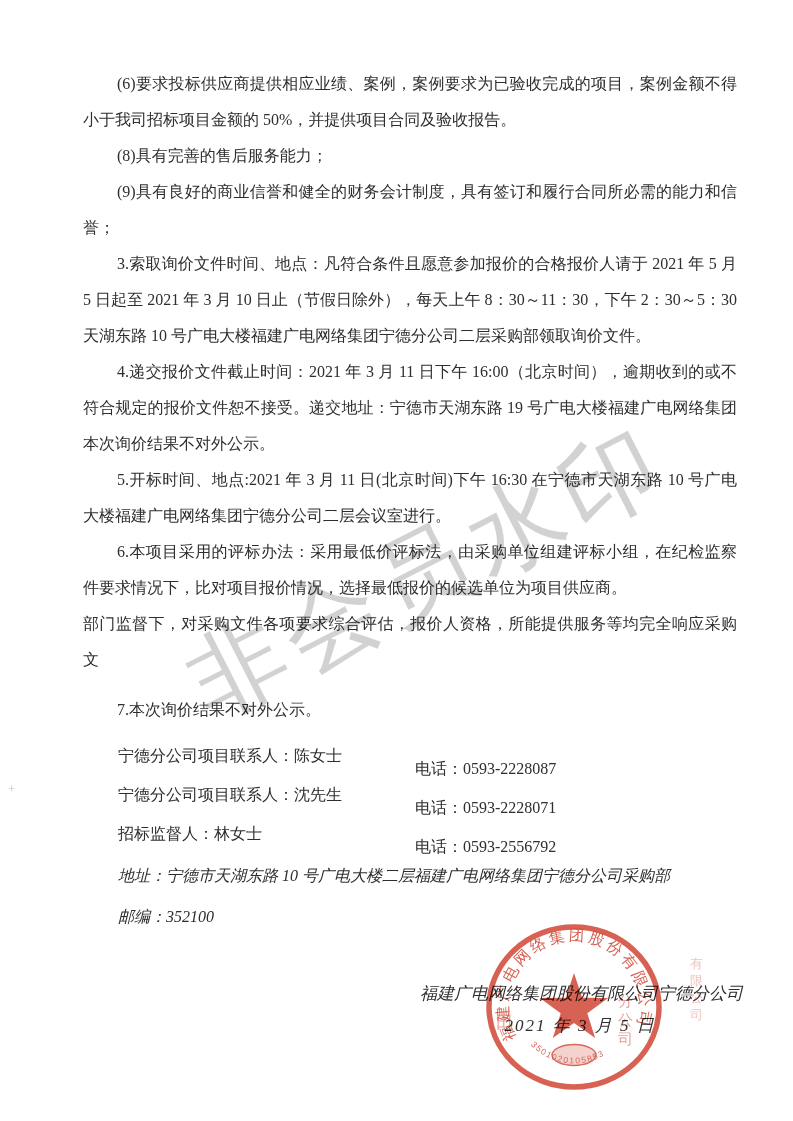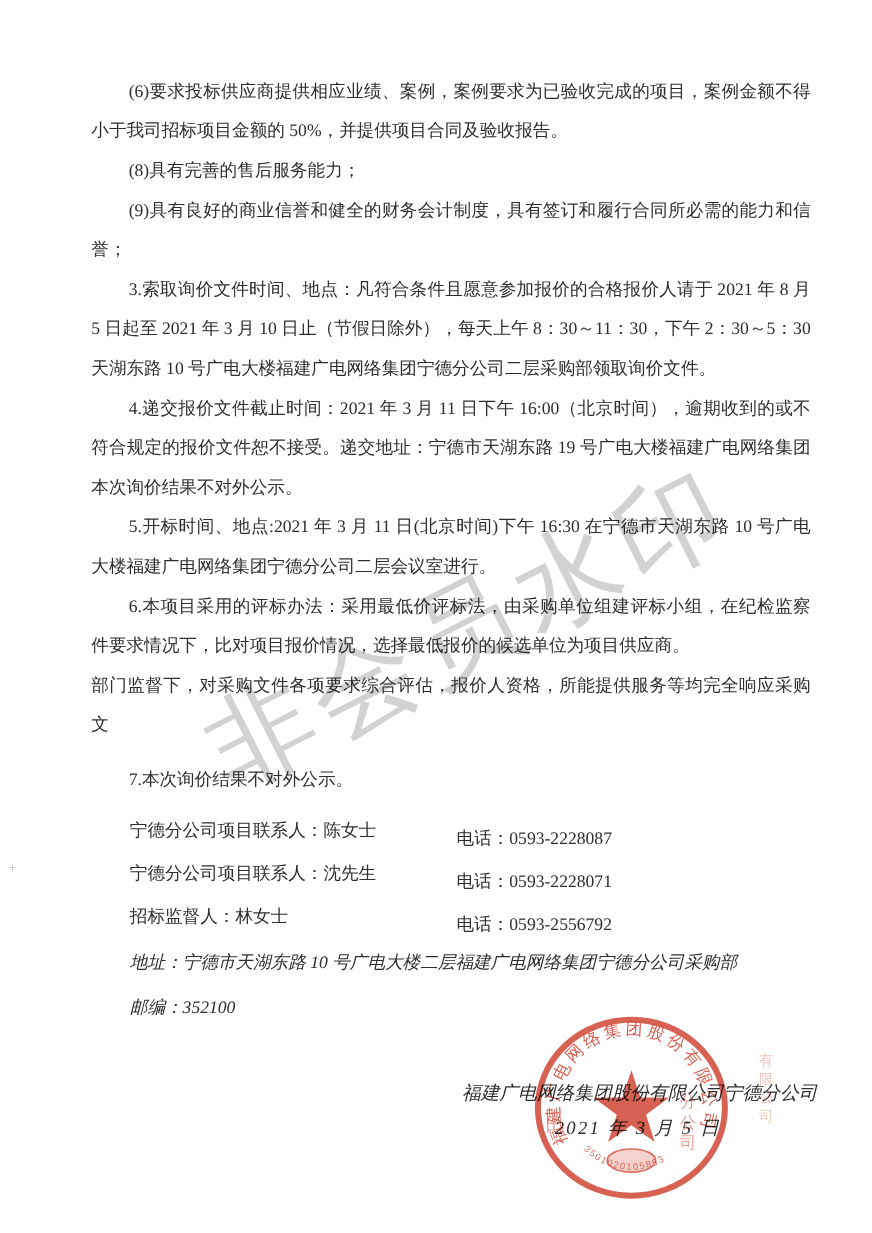--- a/index.html
+++ b/index.html
@@ -12,21 +12,21 @@
   
   .content { position:absolute; left:63px; top:66px; width:674px; font-size:16px; line-height:36px; z-index:2; }
   .para { margin:0; }
   .para.space-before { margin-top:14px; }
   .tline { text-align:justify; text-justify:inter-character;margin-left:20px; }
   .tline.fill { text-align-last:justify; }
   .tline.first { text-indent:34px; }
   
   .contacts { margin-top:8px; }
   .contact-row { position:relative; padding-left:55px; height:39px; line-height:39px; }
-  .contact-phone { position:absolute; left:352px; top:7px; }
+  .contact-phone { position:absolute; left:352px; top:13px; }
   .addr-line { padding-left:55px; line-height:37px; margin-top:4px;font-style:italic; }
   
   .watermark {
     position:absolute; left:195px; top:640px; height:100px; line-height:100px;
     font-family:"Liberation Sans","DejaVu Sans",sans-serif;
     font-size:96px; letter-spacing:8px; white-space:nowrap;
     color:#c7c7c7; opacity:.8; mix-blend-mode:multiply;
     transform:rotate(-27deg); transform-origin:0 50%;
     z-index:3; pointer-events:none;
   }
@@ -53,21 +53,21 @@
           <div class="tline">小于我司招标项目金额的 50%，并提供项目合同及验收报告。</div>
         </div>
         <div class="para">
           <div class="tline first">(8)具有完善的售后服务能力；</div>
         </div>
         <div class="para">
           <div class="tline first fill">(9)具有良好的商业信誉和健全的财务会计制度，具有签订和履行合同所必需的能力和信</div>
           <div class="tline">誉；</div>
         </div>
         <div class="para">
-          <div class="tline first fill">3.索取询价文件时间、地点：凡符合条件且愿意参加报价的合格报价人请于 2021 年 8 月</div>
+          <div class="tline first fill">3.索取询价文件时间、地点：凡符合条件且愿意参加报价的合格报价人请于 2021 年 5 月</div>
           <div class="tline fill">5 日起至 2021 年 3 月 10 日止（节假日除外），每天上午 8：30～11：30，下午 2：30～5：30</div>
           <div class="tline">天湖东路 10 号广电大楼福建广电网络集团宁德分公司二层采购部领取询价文件。</div>
         </div>
         <div class="para">
           <div class="tline first fill">4.递交报价文件截止时间：2021 年 3 月 11 日下午 16:00（北京时间），逾期收到的或不</div>
           <div class="tline fill">符合规定的报价文件恕不接受。递交地址：宁德市天湖东路 19 号广电大楼福建广电网络集团</div>
           <div class="tline">本次询价结果不对外公示。</div>
         </div>
         <div class="para">
           <div class="tline first fill">5.开标时间、地点:2021 年 3 月 11 日(北京时间)下午 16:30 在宁德市天湖东路 10 号广电</div>

